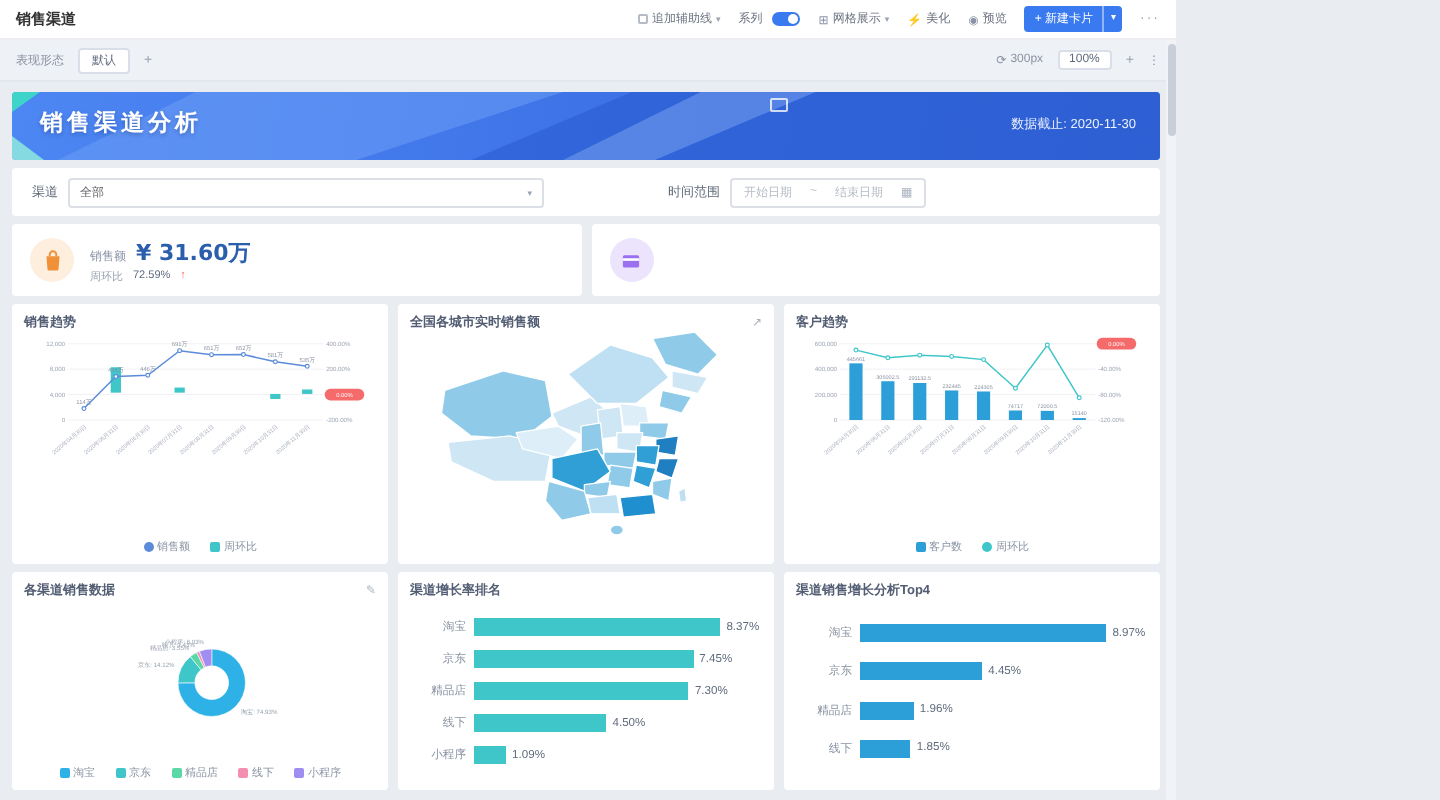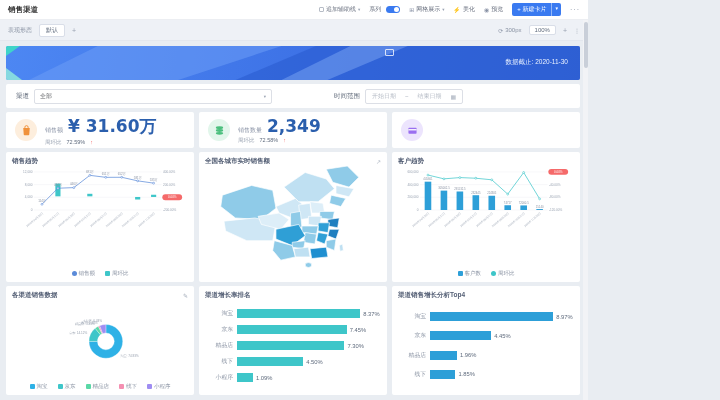--- a/index.html
+++ b/index.html
@@ -44,21 +44,21 @@
   .f-select{width:238px;height:15px;border:1px solid #dcdfe6;border-radius:2px;display:flex;align-items:center;justify-content:space-between;padding:0 5px;font-size:6px;color:#606266;cursor:pointer}
   .f-range{height:15px;border:1px solid #dcdfe6;border-radius:2px;display:flex;align-items:center;gap:9px;padding:0 6px;font-size:6px;color:#b6bcc6;cursor:pointer}
   .cal{color:#aab2bf;font-size:6px}
   
   .kpis{flex:0 0 auto;height:36px;display:flex;gap:5px}
   .kpi{flex:1;background:#fff;border-radius:2px;display:flex;align-items:center;padding:0 9px;gap:8px;min-width:0}
   .kpi-ic{width:22px;height:22px;border-radius:50%;display:flex;align-items:center;justify-content:center;flex:0 0 auto}
   .kpi-ic svg{width:13px;height:13px}
   .kpi-top{display:flex;align-items:baseline;gap:5px}
   .kpi-label{font-size:6px;color:#8a93a6}
-  .kpi-value{font-size:17px;font-weight:bold;color:#2b5fad;font-family:"DejaVu Sans",sans-serif}
+  .kpi-value{font-size:11px;font-weight:bold;color:#2b5fad;font-family:"DejaVu Sans",sans-serif}
   .kpi-sub{font-size:5.5px;color:#9aa3b2;display:flex;gap:5px;margin-top:1px}
   .kpi-sub b{color:#5f6b7d;font-weight:normal}
   .arrow{color:#f25f5f}
   
   .row{display:flex;gap:5px;min-height:0}
   .charts-row{flex:0 0 auto;height:130px}
   .bottom-row{flex:1}
   .panel{flex:1;background:#fff;border-radius:2px;padding:4px 6px;display:flex;flex-direction:column;min-width:0;overflow:hidden}
   .p-head{flex:0 0 auto;display:flex;justify-content:space-between;align-items:center;font-size:6.5px;color:#535e74;font-weight:bold;height:10px}
   .p-tool{font-weight:normal;font-size:6px;color:#aab2bf;cursor:pointer}
@@ -137,20 +137,21 @@
 
   <div class="canvas">
 
     <div class="banner">
       <div class="bn-s1"></div>
       <div class="bn-s2"></div>
       <div class="bn-s3"></div>
       <div class="bn-t1"></div>
       <div class="bn-t2"></div>
       <div class="bn-ic"></div>
+      <span class="bn-title">销售渠道分析</span>
       <span class="bn-date">
         <span>数据截止:</span> <span>2020-11-30</span>
       </span>
     </div>
 
     <div class="filters">
       <div class="f-group">
         <span class="f-label">渠道</span>
         <div class="f-select">
           <span>全部</span>
@@ -177,40 +178,20 @@
             </svg>
         </span>
         <div class="kpi-body">
           <div class="kpi-top">
               <span class="kpi-label">销售额</span>
               <span class="kpi-value">¥ 31.60万</span>
             </div>
           <div class="kpi-sub">
               <span>周环比</span>
               <b>72.59%</b>
-              <span class="arrow">↑</span>
-            </div>
-        </div>
-      </div>
-      <div class="kpi">
-        <span class="kpi-ic" style="background:#e2f6eb;color:#4bbf7d">
-          <svg viewBox="0 0 16 16" fill="currentColor">
-              <ellipse cx="8" cy="4.6" rx="4.5" ry="1.7"></ellipse>
-              <ellipse cx="8" cy="8" rx="4.5" ry="1.7"></ellipse>
-              <ellipse cx="8" cy="11.4" rx="4.5" ry="1.7"></ellipse>
-            </svg>
-        </span>
-        <div class="kpi-body">
-          <div class="kpi-top">
-              <span class="kpi-label">销售数量</span>
-              <span class="kpi-value">2,349</span>
-            </div>
-          <div class="kpi-sub">
-              <span>周环比</span>
-              <b>72.58%</b>
               <span class="arrow">↑</span>
             </div>
         </div>
       </div>
       <div class="kpi">
         <span class="kpi-ic" style="background:#ece4fd;color:#9a6ff0">
           <svg viewBox="0 0 16 16" fill="currentColor">
               <rect x="3" y="4.5" width="10" height="7.5" rx="1"></rect>
               <rect x="3" y="6.3" width="10" height="1.6" fill="#fff"></rect>
             </svg>

